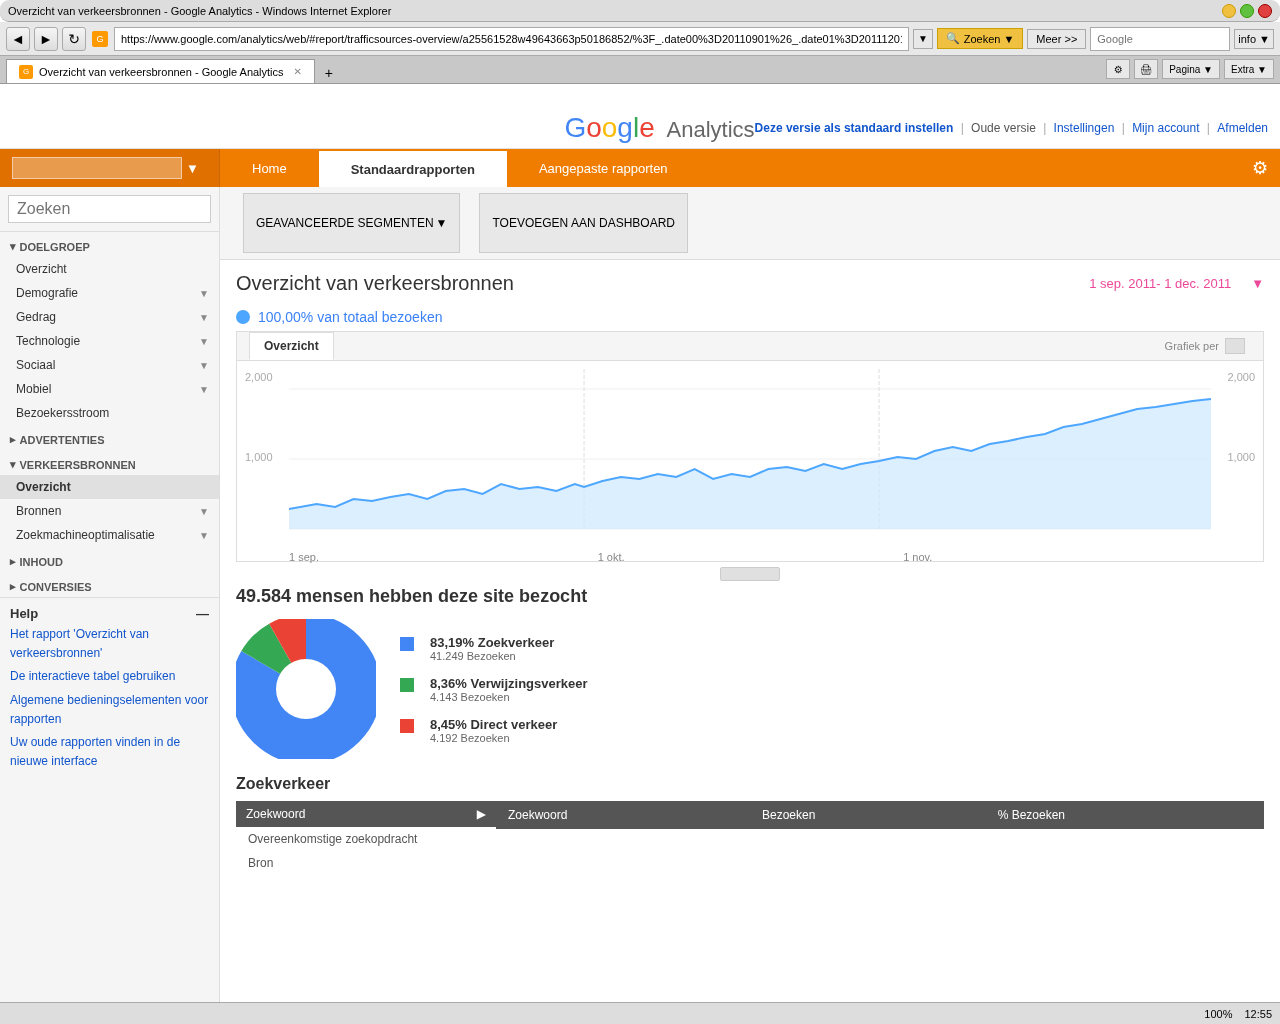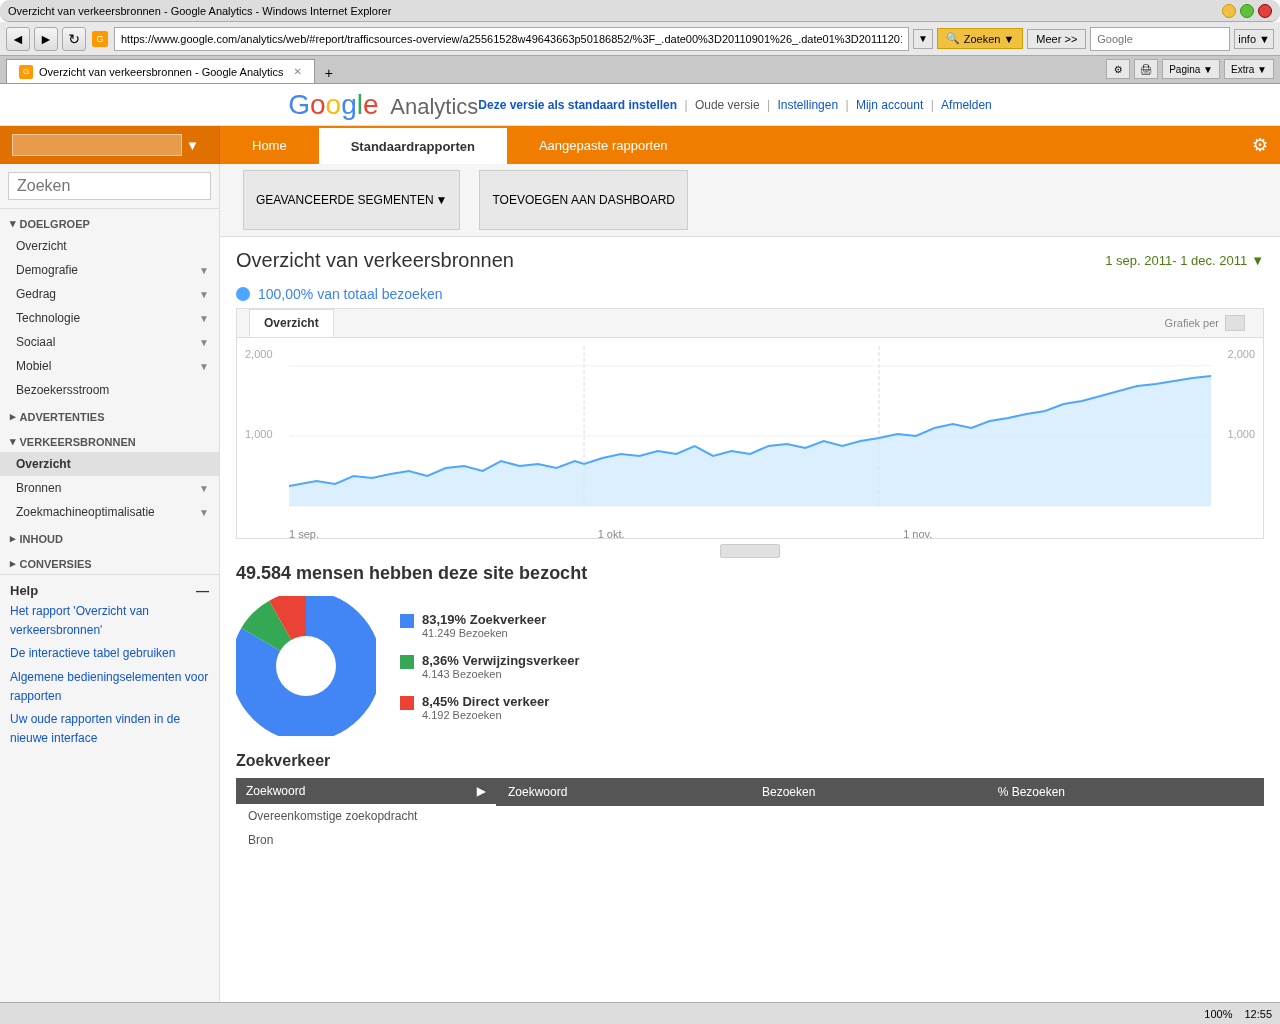--- a/index.html
+++ b/index.html
@@ -74,23 +74,24 @@
 
     
     .ga-app { display: flex; flex-direction: column; height: calc(1024px - 84px); }
 
     
     .ga-topbar {
       background: #fff;
       padding: 6px 12px;
       display: flex;
       align-items: center;
-      justify-content: center;
+      justify-content: flex-end;
       border-bottom: 1px solid #e0e0e0;
       height: 42px;
+      margin-top: 23px;
     }
     .ga-topbar-links { font-size: 12px; color: #555; }
     .ga-topbar-links span { margin: 0 4px; color: #aaa; }
     .ga-topbar-links a { color: #1155cc; text-decoration: none; }
     .version-link { color: #e05c00; font-weight: bold; text-decoration: underline; cursor: pointer; }
     .google-text { font-size: 28px; font-weight: normal; }
     .google-text .g1 { color: #4285F4; }
     .google-text .g2 { color: #EA4335; }
     .google-text .g3 { color: #FBBC05; }
     .google-text .g4 { color: #4285F4; }
@@ -222,23 +223,23 @@
     .report-header {
       padding: 12px 16px 8px 16px;
       display: flex;
       align-items: center;
       justify-content: space-between;
     }
     .report-title { font-size: 20px; font-weight: normal; color: #333; }
     .date-range {
       display: flex;
       align-items: center;
-      gap: 4px;
+      gap: 20px;
       font-size: 13px;
-      color: #4d7c0f;
+      color: #ec4899;
       cursor: pointer;
     }
 
     
     .segment-bar {
       padding: 6px 16px;
       display: flex;
       align-items: center;
       gap: 8px;
     }
@@ -271,21 +272,21 @@
     .chart-tab.active { background: #fff; color: #333; font-weight: bold; border-bottom: 1px solid #fff; }
     .chart-controls { display: flex; align-items: center; gap: 6px; padding: 6px; font-size: 11px; color: #888; }
     .chart-svg-area { background: #fff; padding: 8px 12px; position: relative; height: 200px; }
 
     
     .stats-section { padding: 8px 16px 16px 16px; }
     .stats-title { font-size: 18px; font-weight: bold; color: #333; margin-bottom: 12px; }
     .stats-content { display: flex; gap: 24px; align-items: center; }
     .pie-chart-container { width: 140px; height: 140px; flex-shrink: 0; }
     .legend { display: flex; flex-direction: column; gap: 14px; }
-    .legend-item { display: flex; align-items: flex-start; gap: 8px; }
+    .legend-item { display: flex; align-items: flex-start; gap: 16px; }
     .legend-color { width: 14px; height: 14px; flex-shrink: 0; margin-top: 2px; }
     .legend-text { font-size: 13px; }
     .legend-label { font-weight: bold; color: #333; }
     .legend-count { font-size: 11px; color: #666; }
 
     
     .search-section { padding: 0 16px 16px 16px; }
     .search-title { font-size: 16px; font-weight: bold; color: #333; margin-bottom: 8px; }
     .search-table { width: 100%; border-collapse: collapse; }
     .search-table th {

